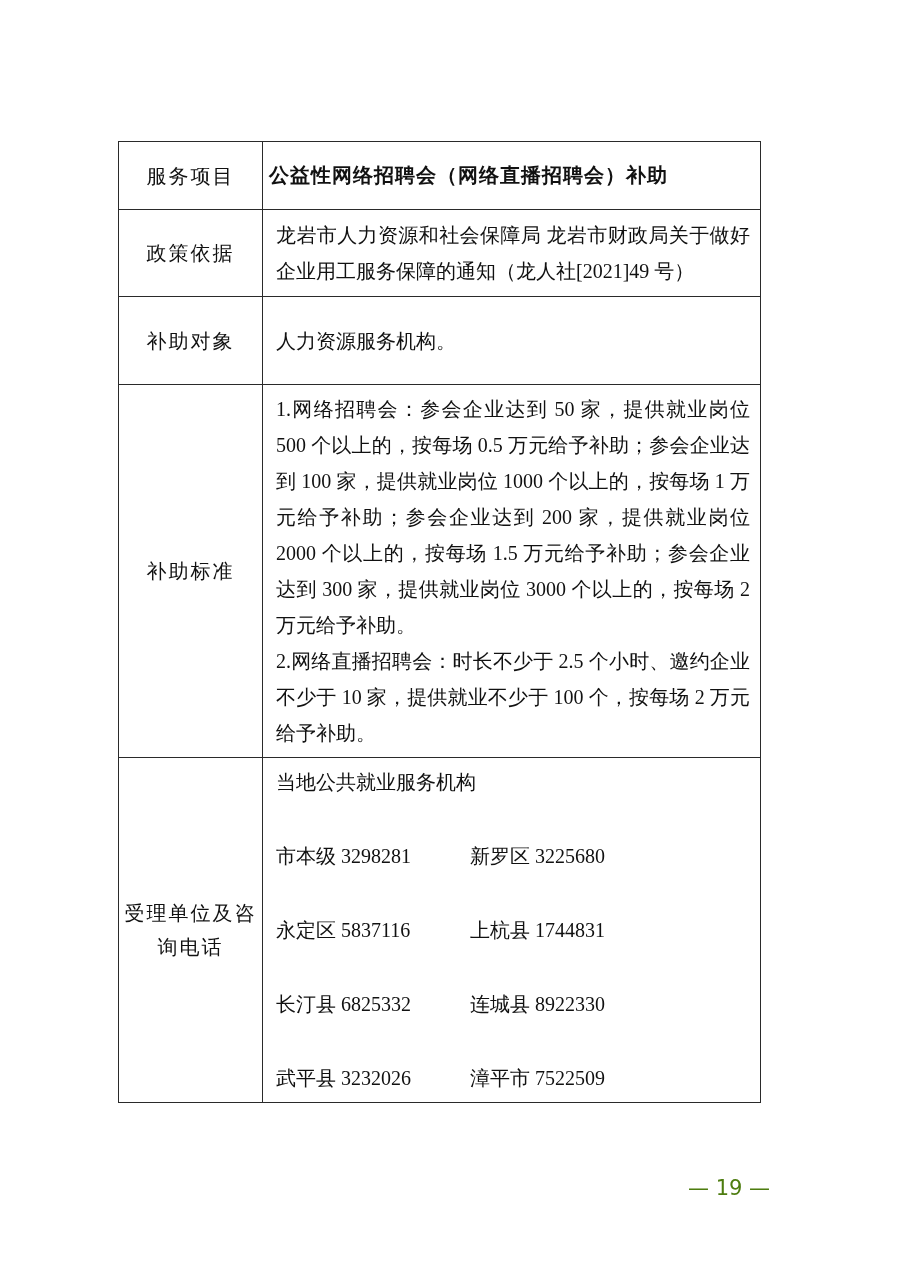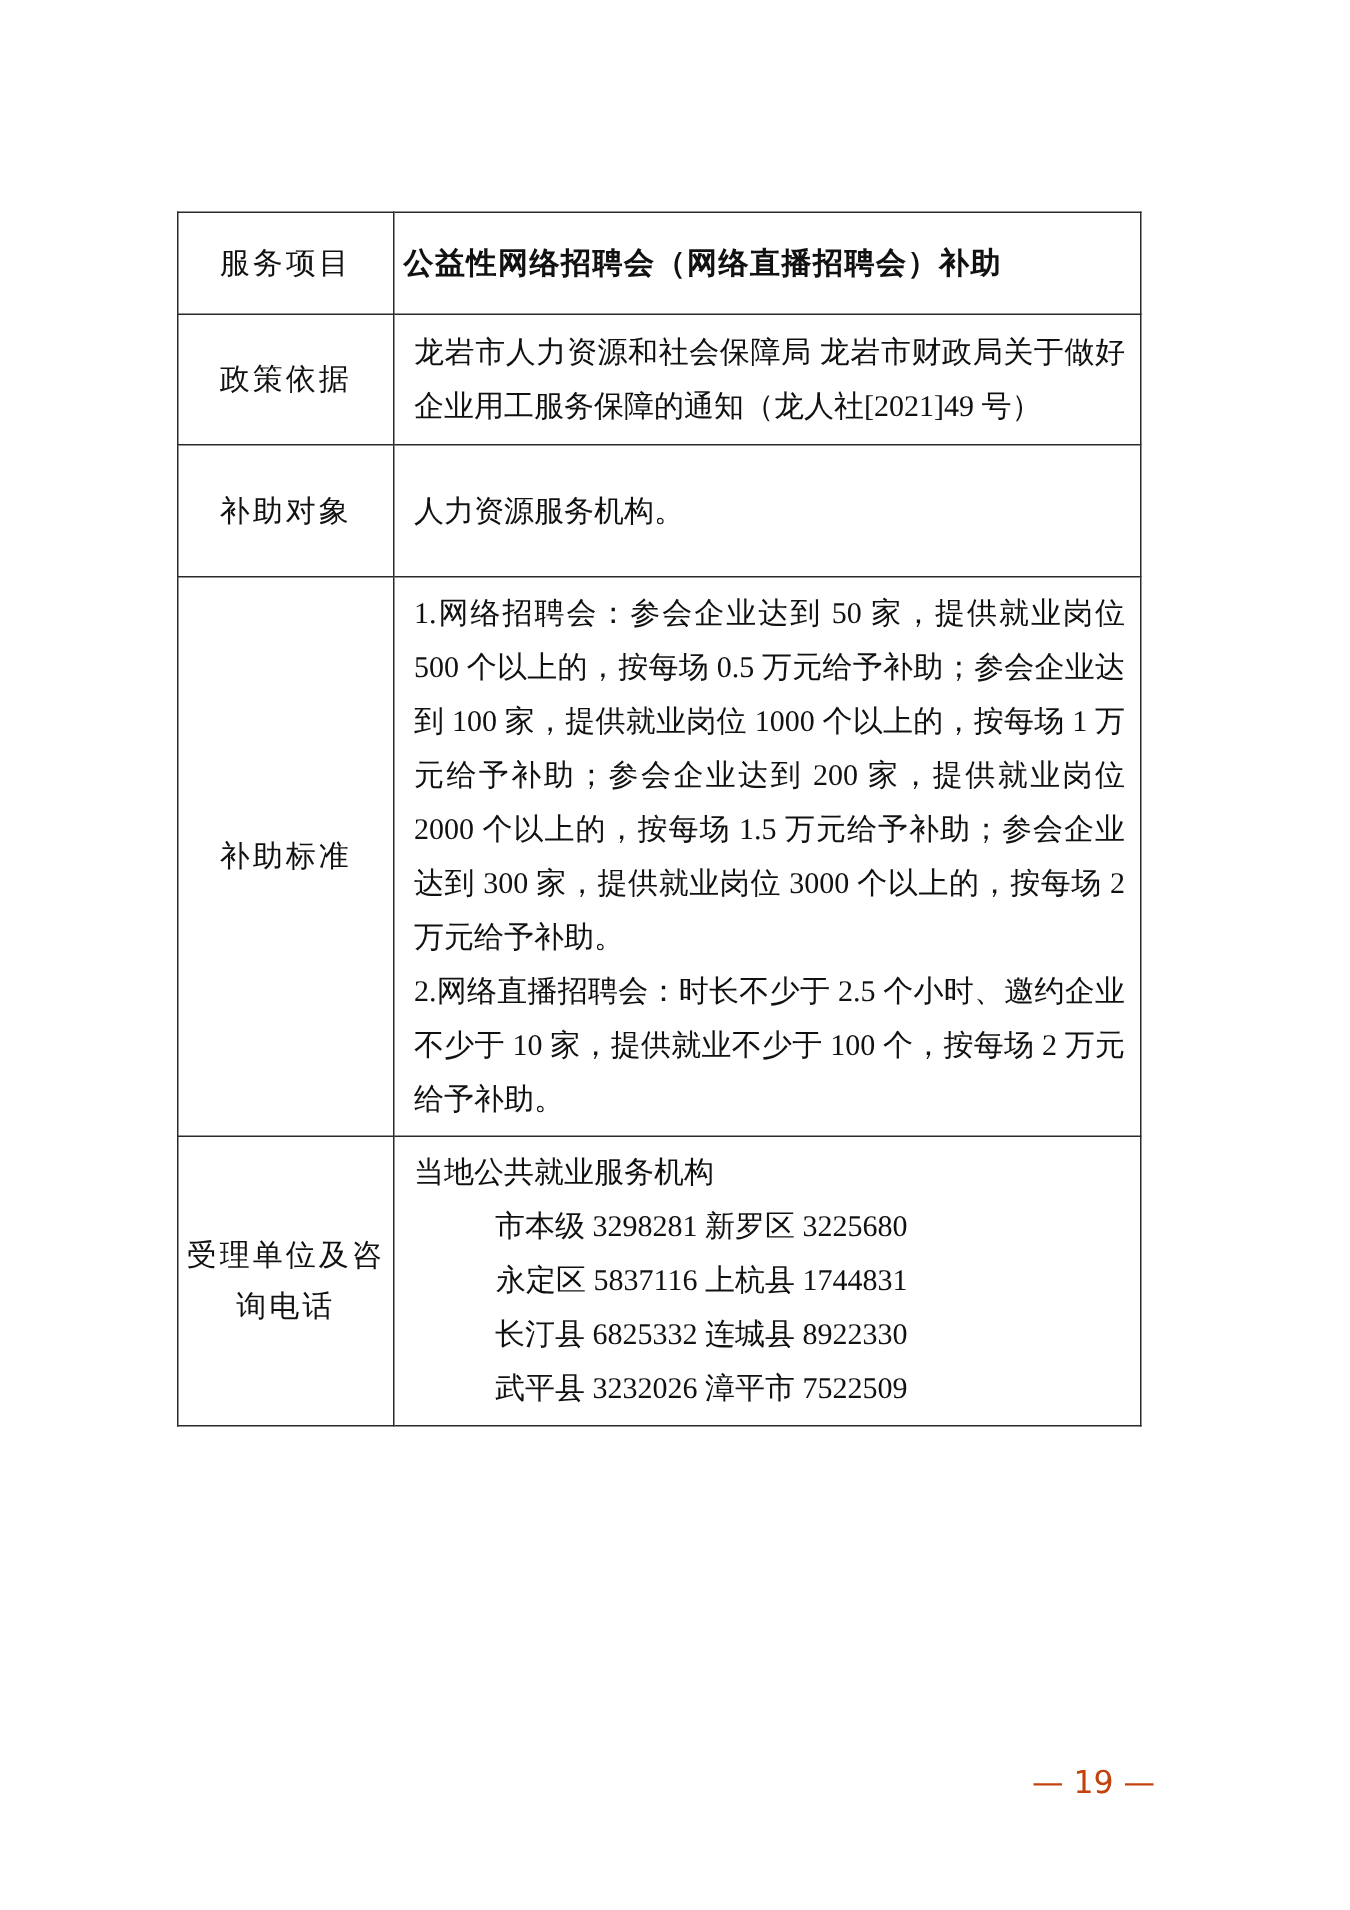--- a/index.html
+++ b/index.html
@@ -60,34 +60,34 @@
   }
   td.standard-cell p {
     margin: 0;
   }
   .contact-line {
     white-space: nowrap;
   }
   .contact-left {
     display: inline-block;
     width: 189px;
-    text-align: right;
   }
   .contact-right {
     display: inline-block;
+    margin-top: 38px;
   }
   .page-footer {
     position: absolute;
     top: 1176px;
     left: 688px;
     width: 82px;
     text-align: center;
     font-family: "DejaVu Sans", "Liberation Sans", sans-serif;
     font-size: 21px;
-    color: #c2410c;
+    color: #4d7c0f;
     white-space: nowrap;
   }
 </style>
 </head>
 <body>
 
 <div class="page">
 
   <table class="policy-table">
     <colgroup>

